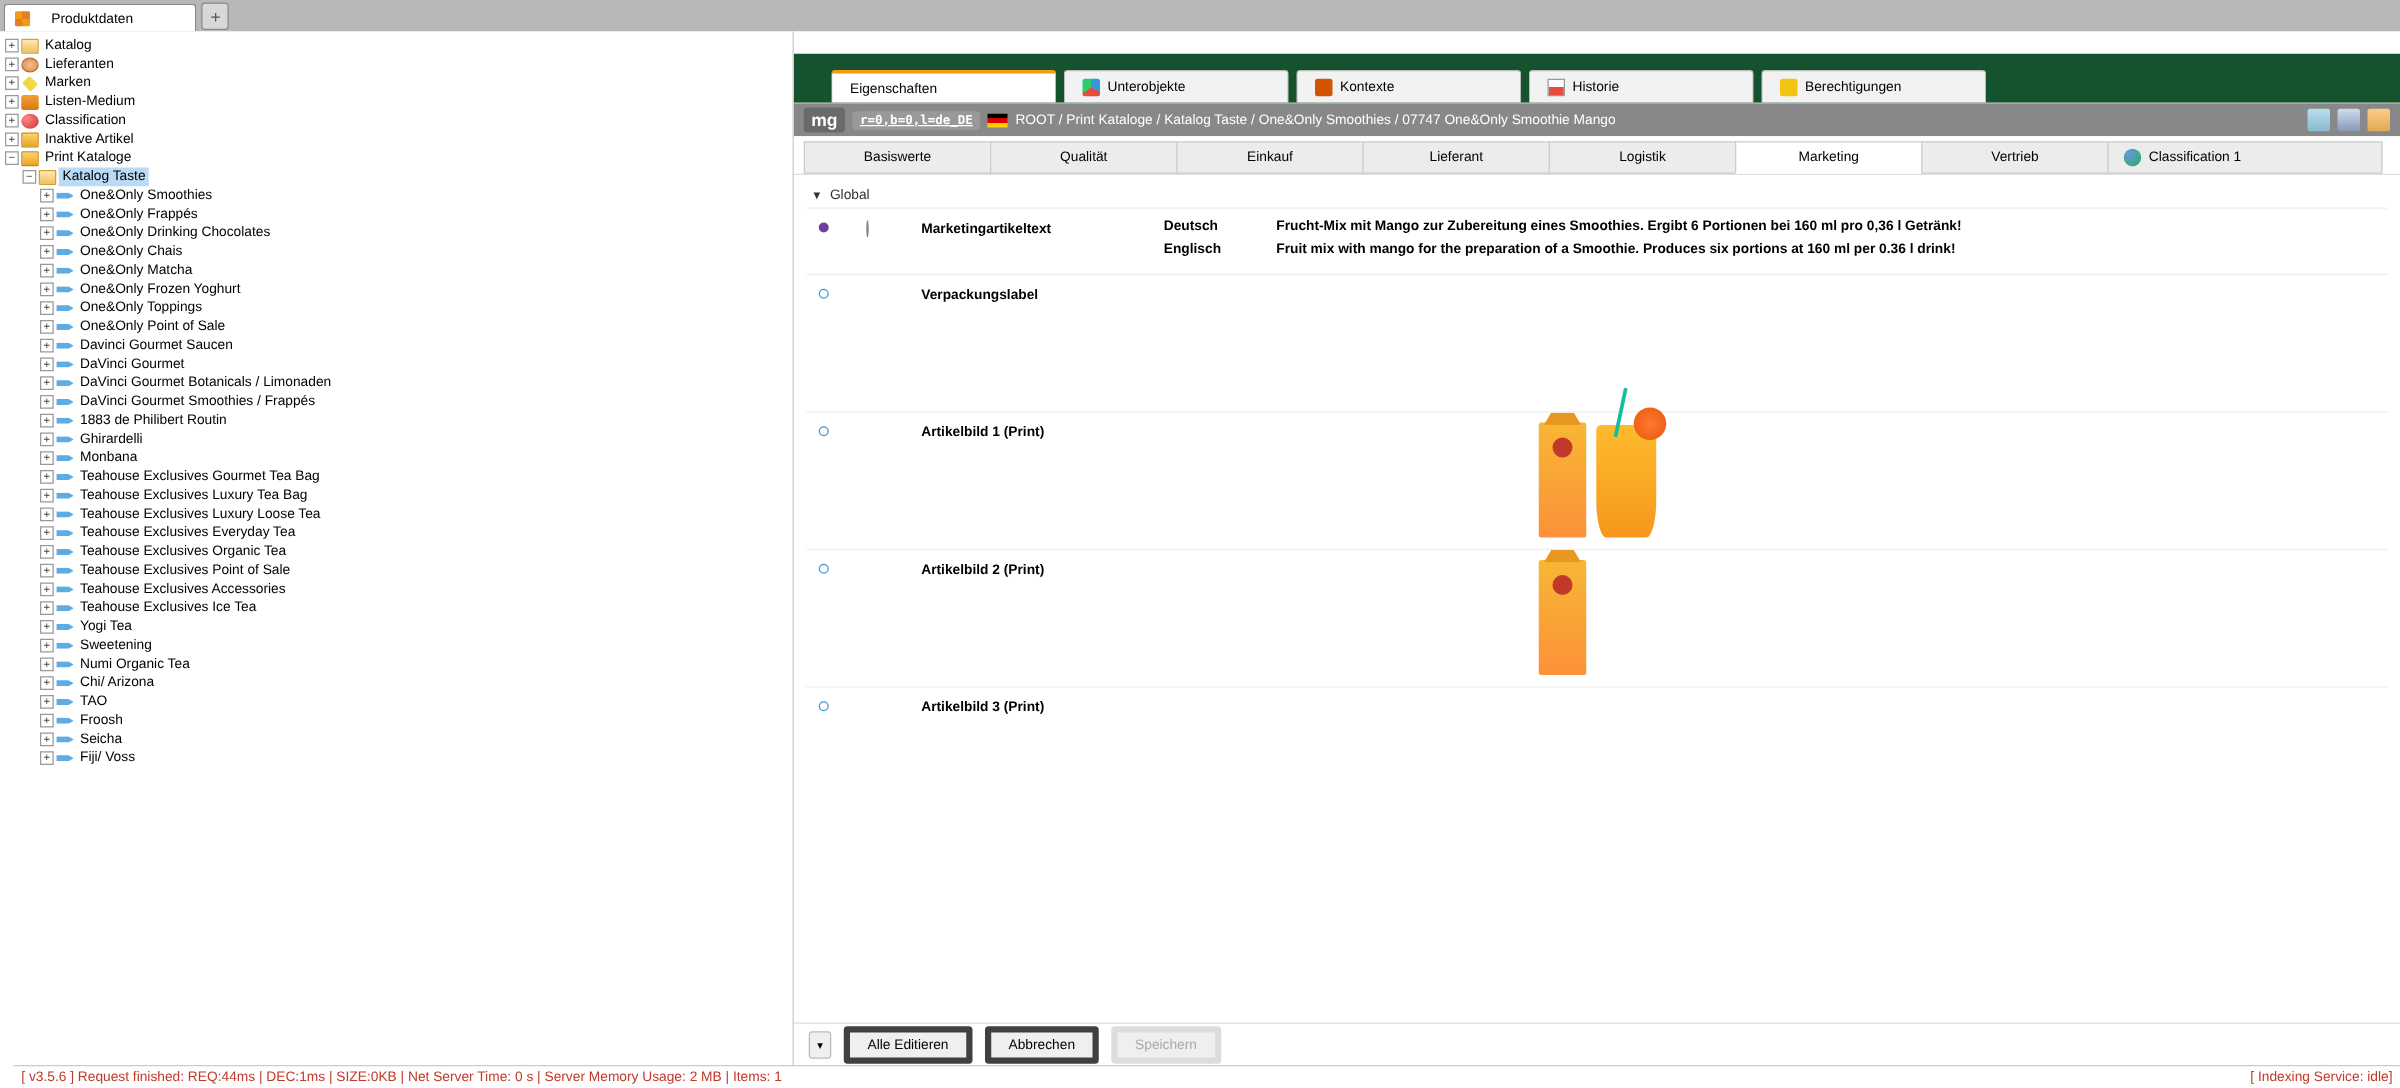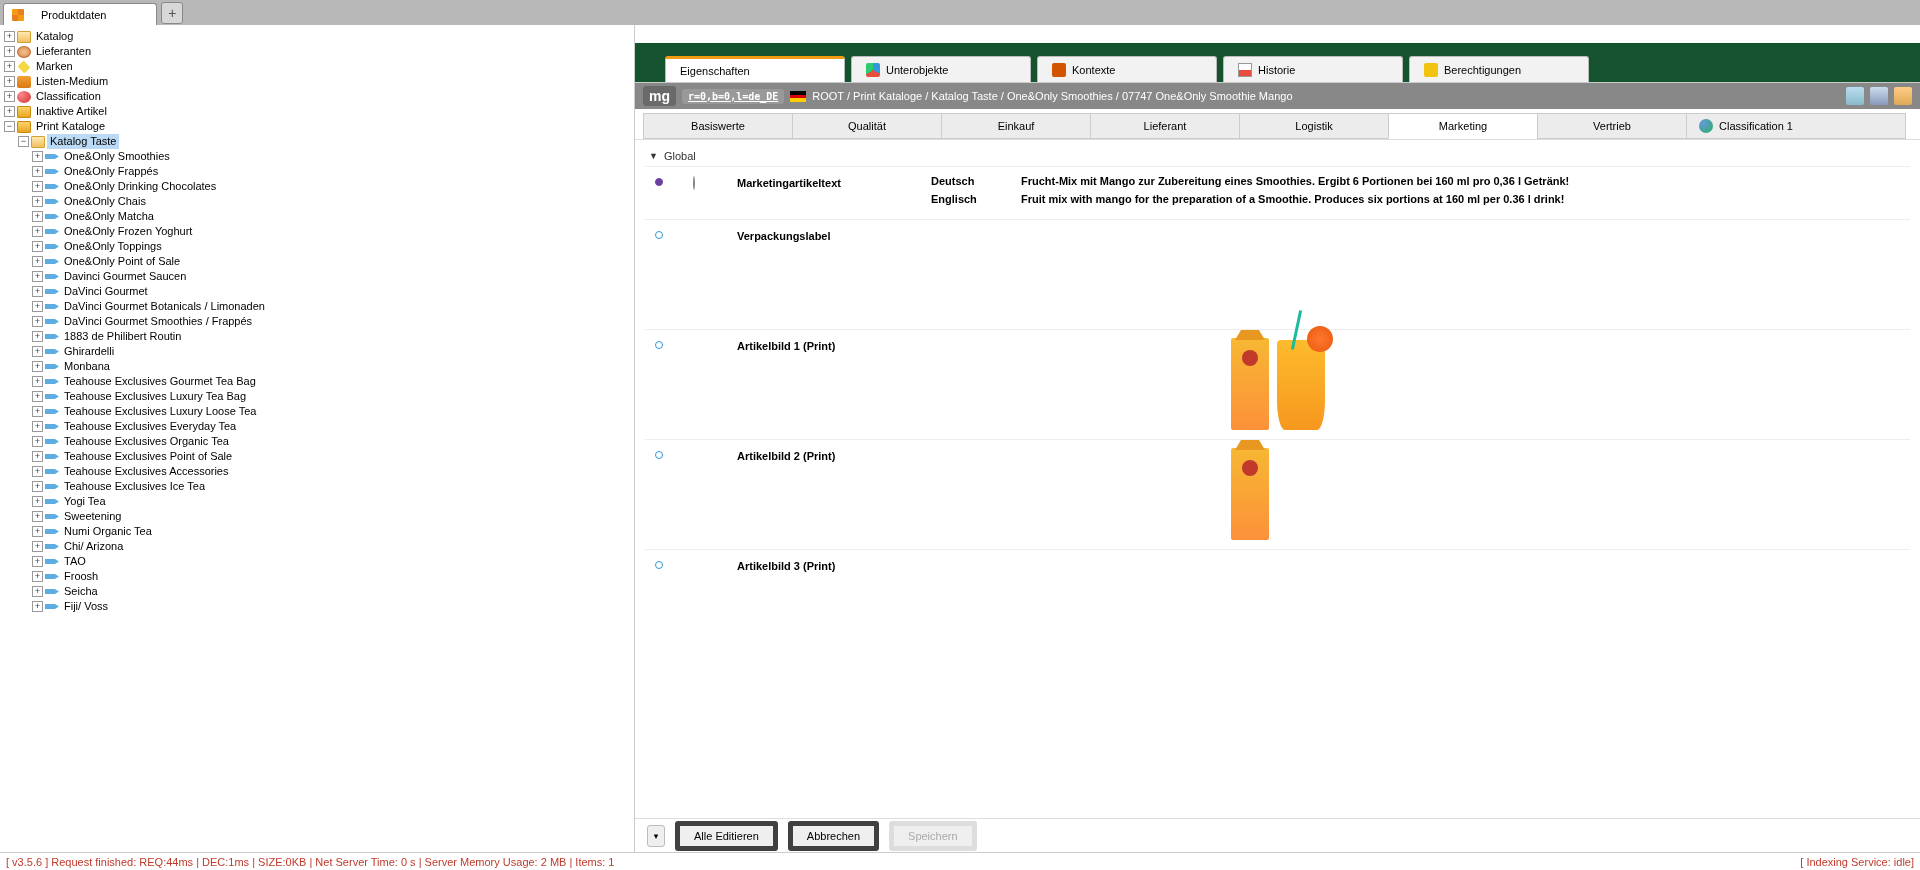--- a/index.html
+++ b/index.html
@@ -87,21 +87,21 @@
 .glass::after { content:""; position:absolute; top:-30px; left:18px; width:3px; height:40px; background:#1abc9c; transform:rotate(12deg);}
 .img-wrap { display:flex; align-items:flex-end; padding-left:300px;}
 
 
 .bottom-btns { height:34px; border-top:1px solid #ddd; background:#fff; display:flex; align-items:center; gap:10px; padding:0 12px;}
 .bbtn { padding:4px 14px; background:#efefef; border:5px solid #404040; border-radius:3px; cursor:pointer;}
 .bbtn.disabled { color:#aaa; border-color:#ddd; cursor:default;}
 .bbtn-caret { width:18px; height:22px; background:#efefef; border:1px solid #bbb; border-radius:3px; display:flex; align-items:center; justify-content:center; cursor:pointer; font-size:9px;}
 
 
-.statusbar { position:absolute; bottom:0; left:0; right:0; height:18px; background:#fff; border-top:1px solid #ccc; display:flex; align-items:center; padding: 0 6px; color:#c0392b; font-size:11px;}
+.statusbar { position:absolute; bottom:0; left:11px; right:0; height:18px; background:#fff; border-top:1px solid #ccc; display:flex; align-items:center; padding: 0 6px; color:#c0392b; font-size:11px;}
 .statusbar .right { margin-left:auto;}
 
 
 .tree-container::-webkit-scrollbar, .content::-webkit-scrollbar { width:12px; height:12px;}
 .tree-container::-webkit-scrollbar-thumb, .content::-webkit-scrollbar-thumb { background:#c8c8c8; border-radius:6px;}
 .tree-container::-webkit-scrollbar-track { background:#f0f0f0;}
 
 .ico-sub { width:14px; height:14px; background: conic-gradient(#3498db 0 33%, #e74c3c 33% 66%, #2ecc71 66% 100%); border-radius:2px;}
 .ico-ctx { width:14px; height:14px; background:#d35400; border-radius:2px;}
 .ico-hist { width:14px; height:14px; background: linear-gradient(#fff 50%, #e74c3c 50%); border:1px solid #999;}

